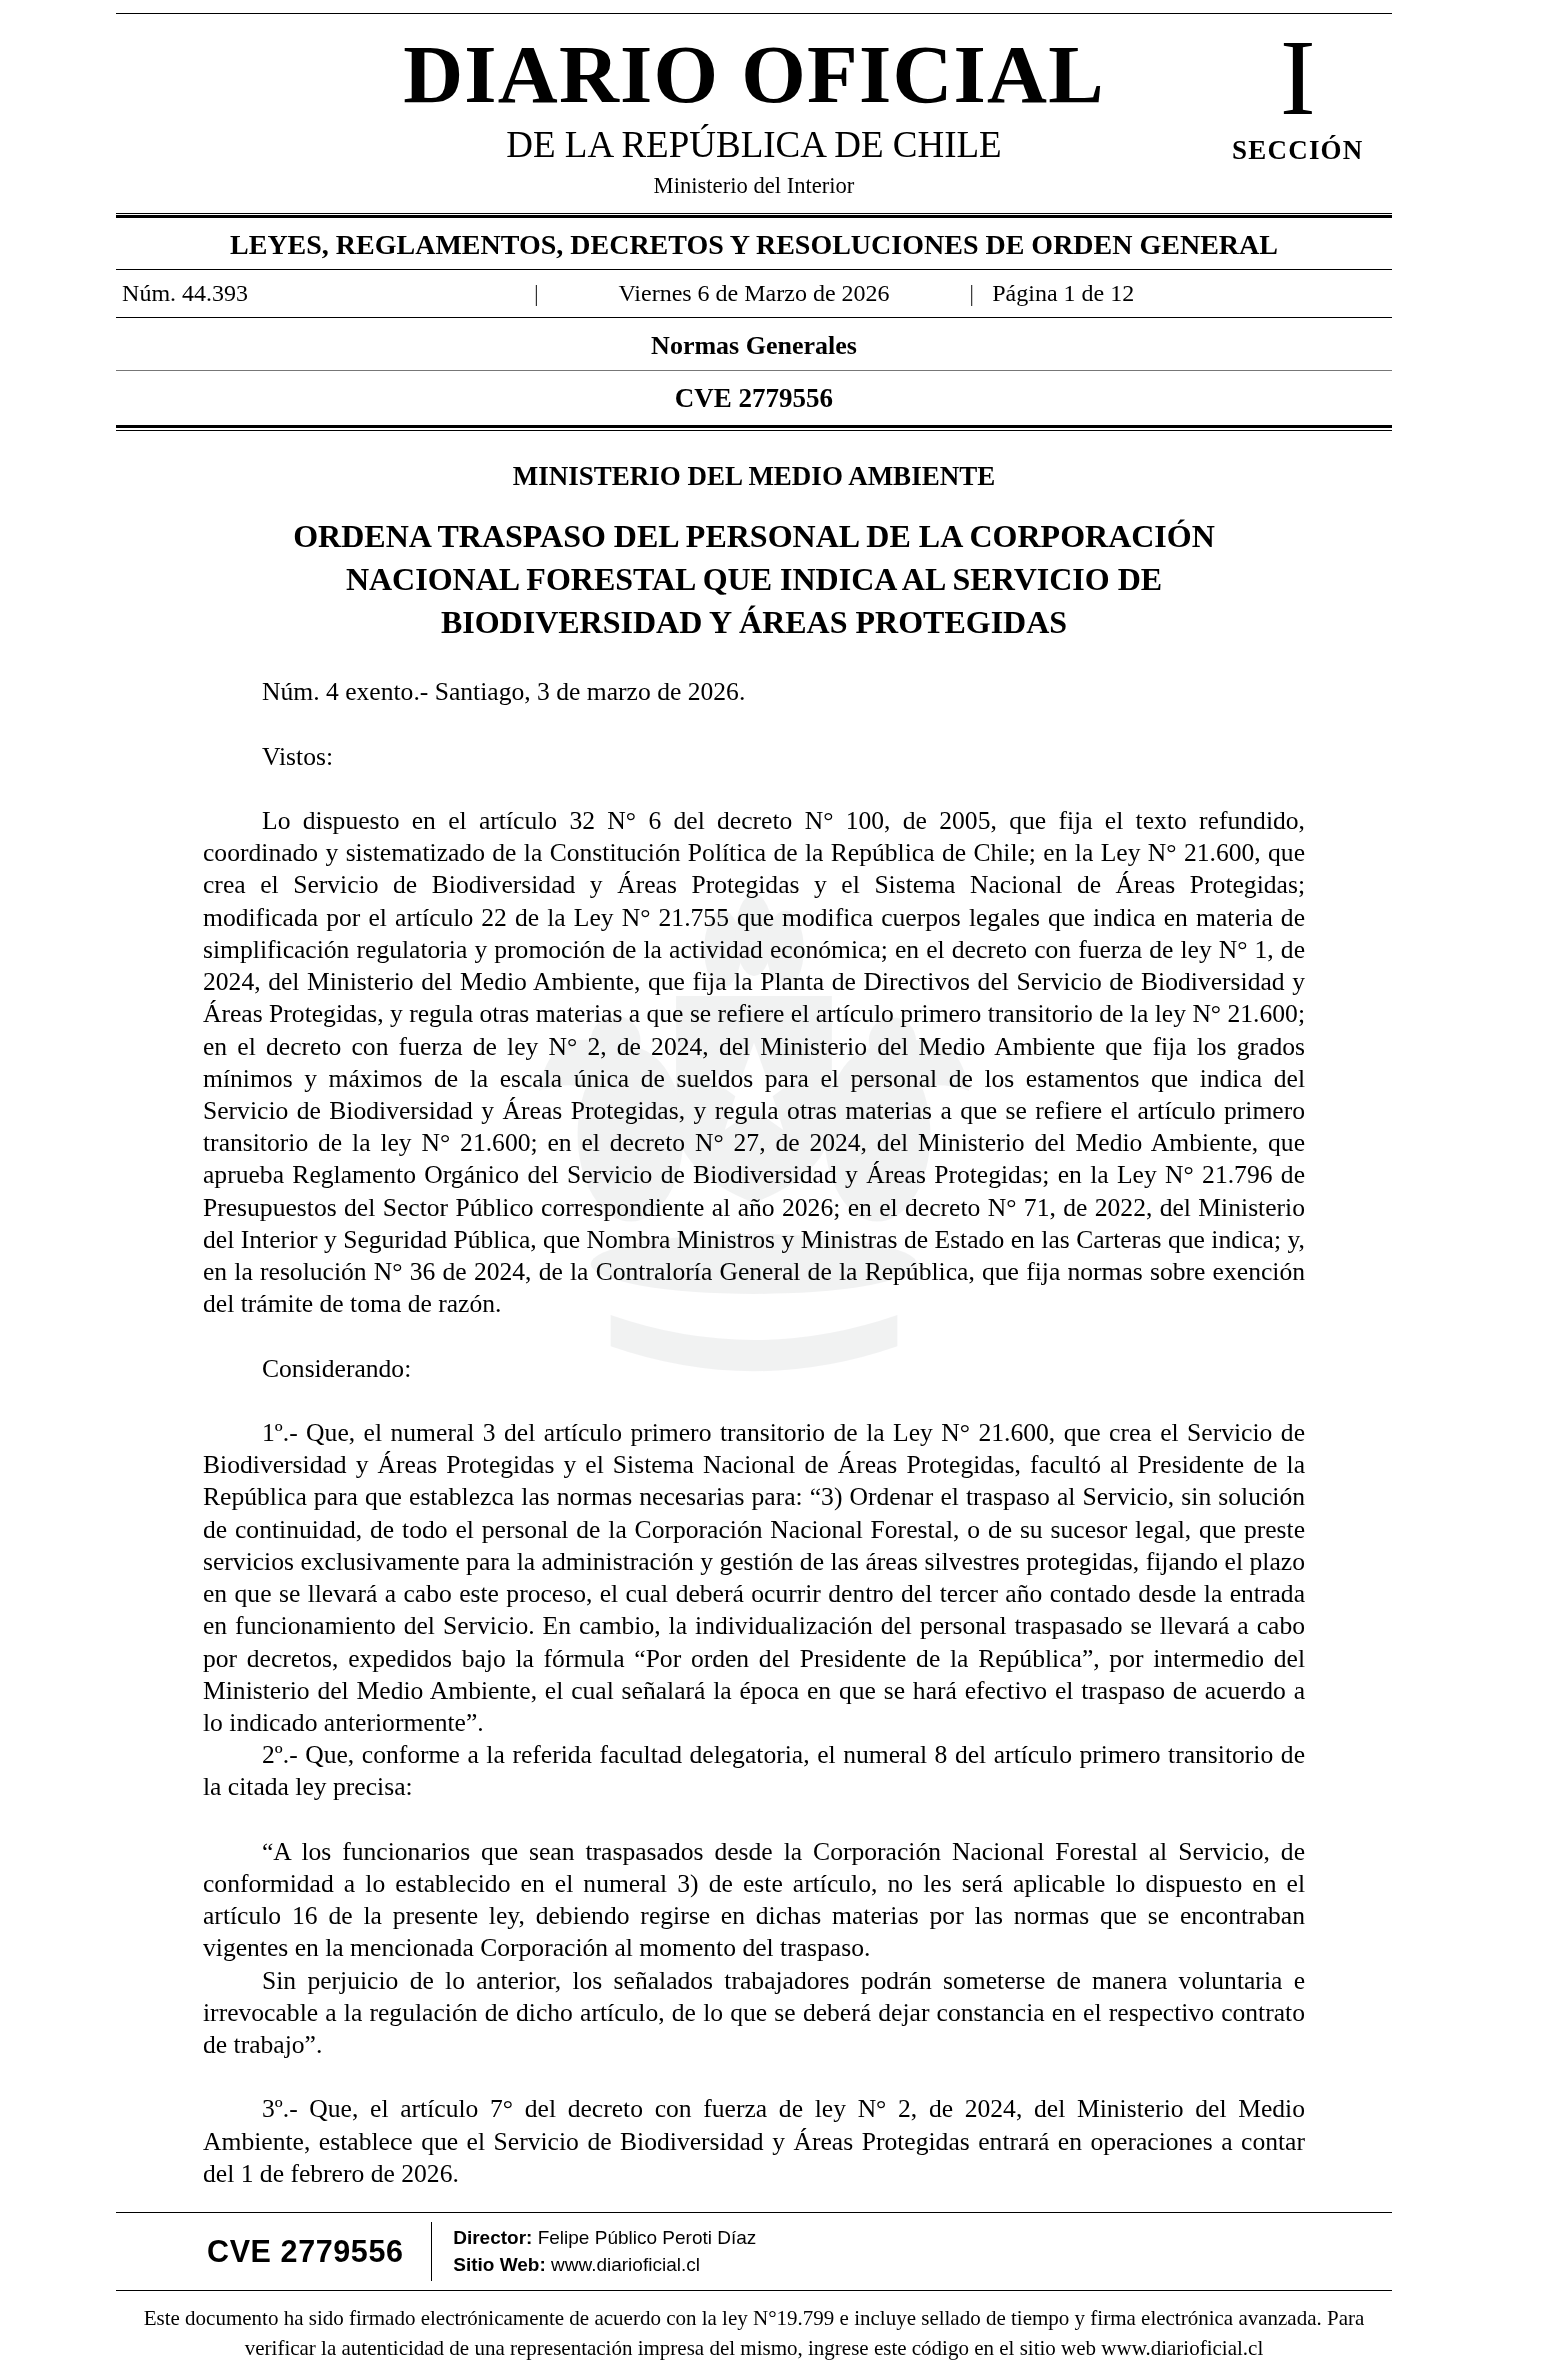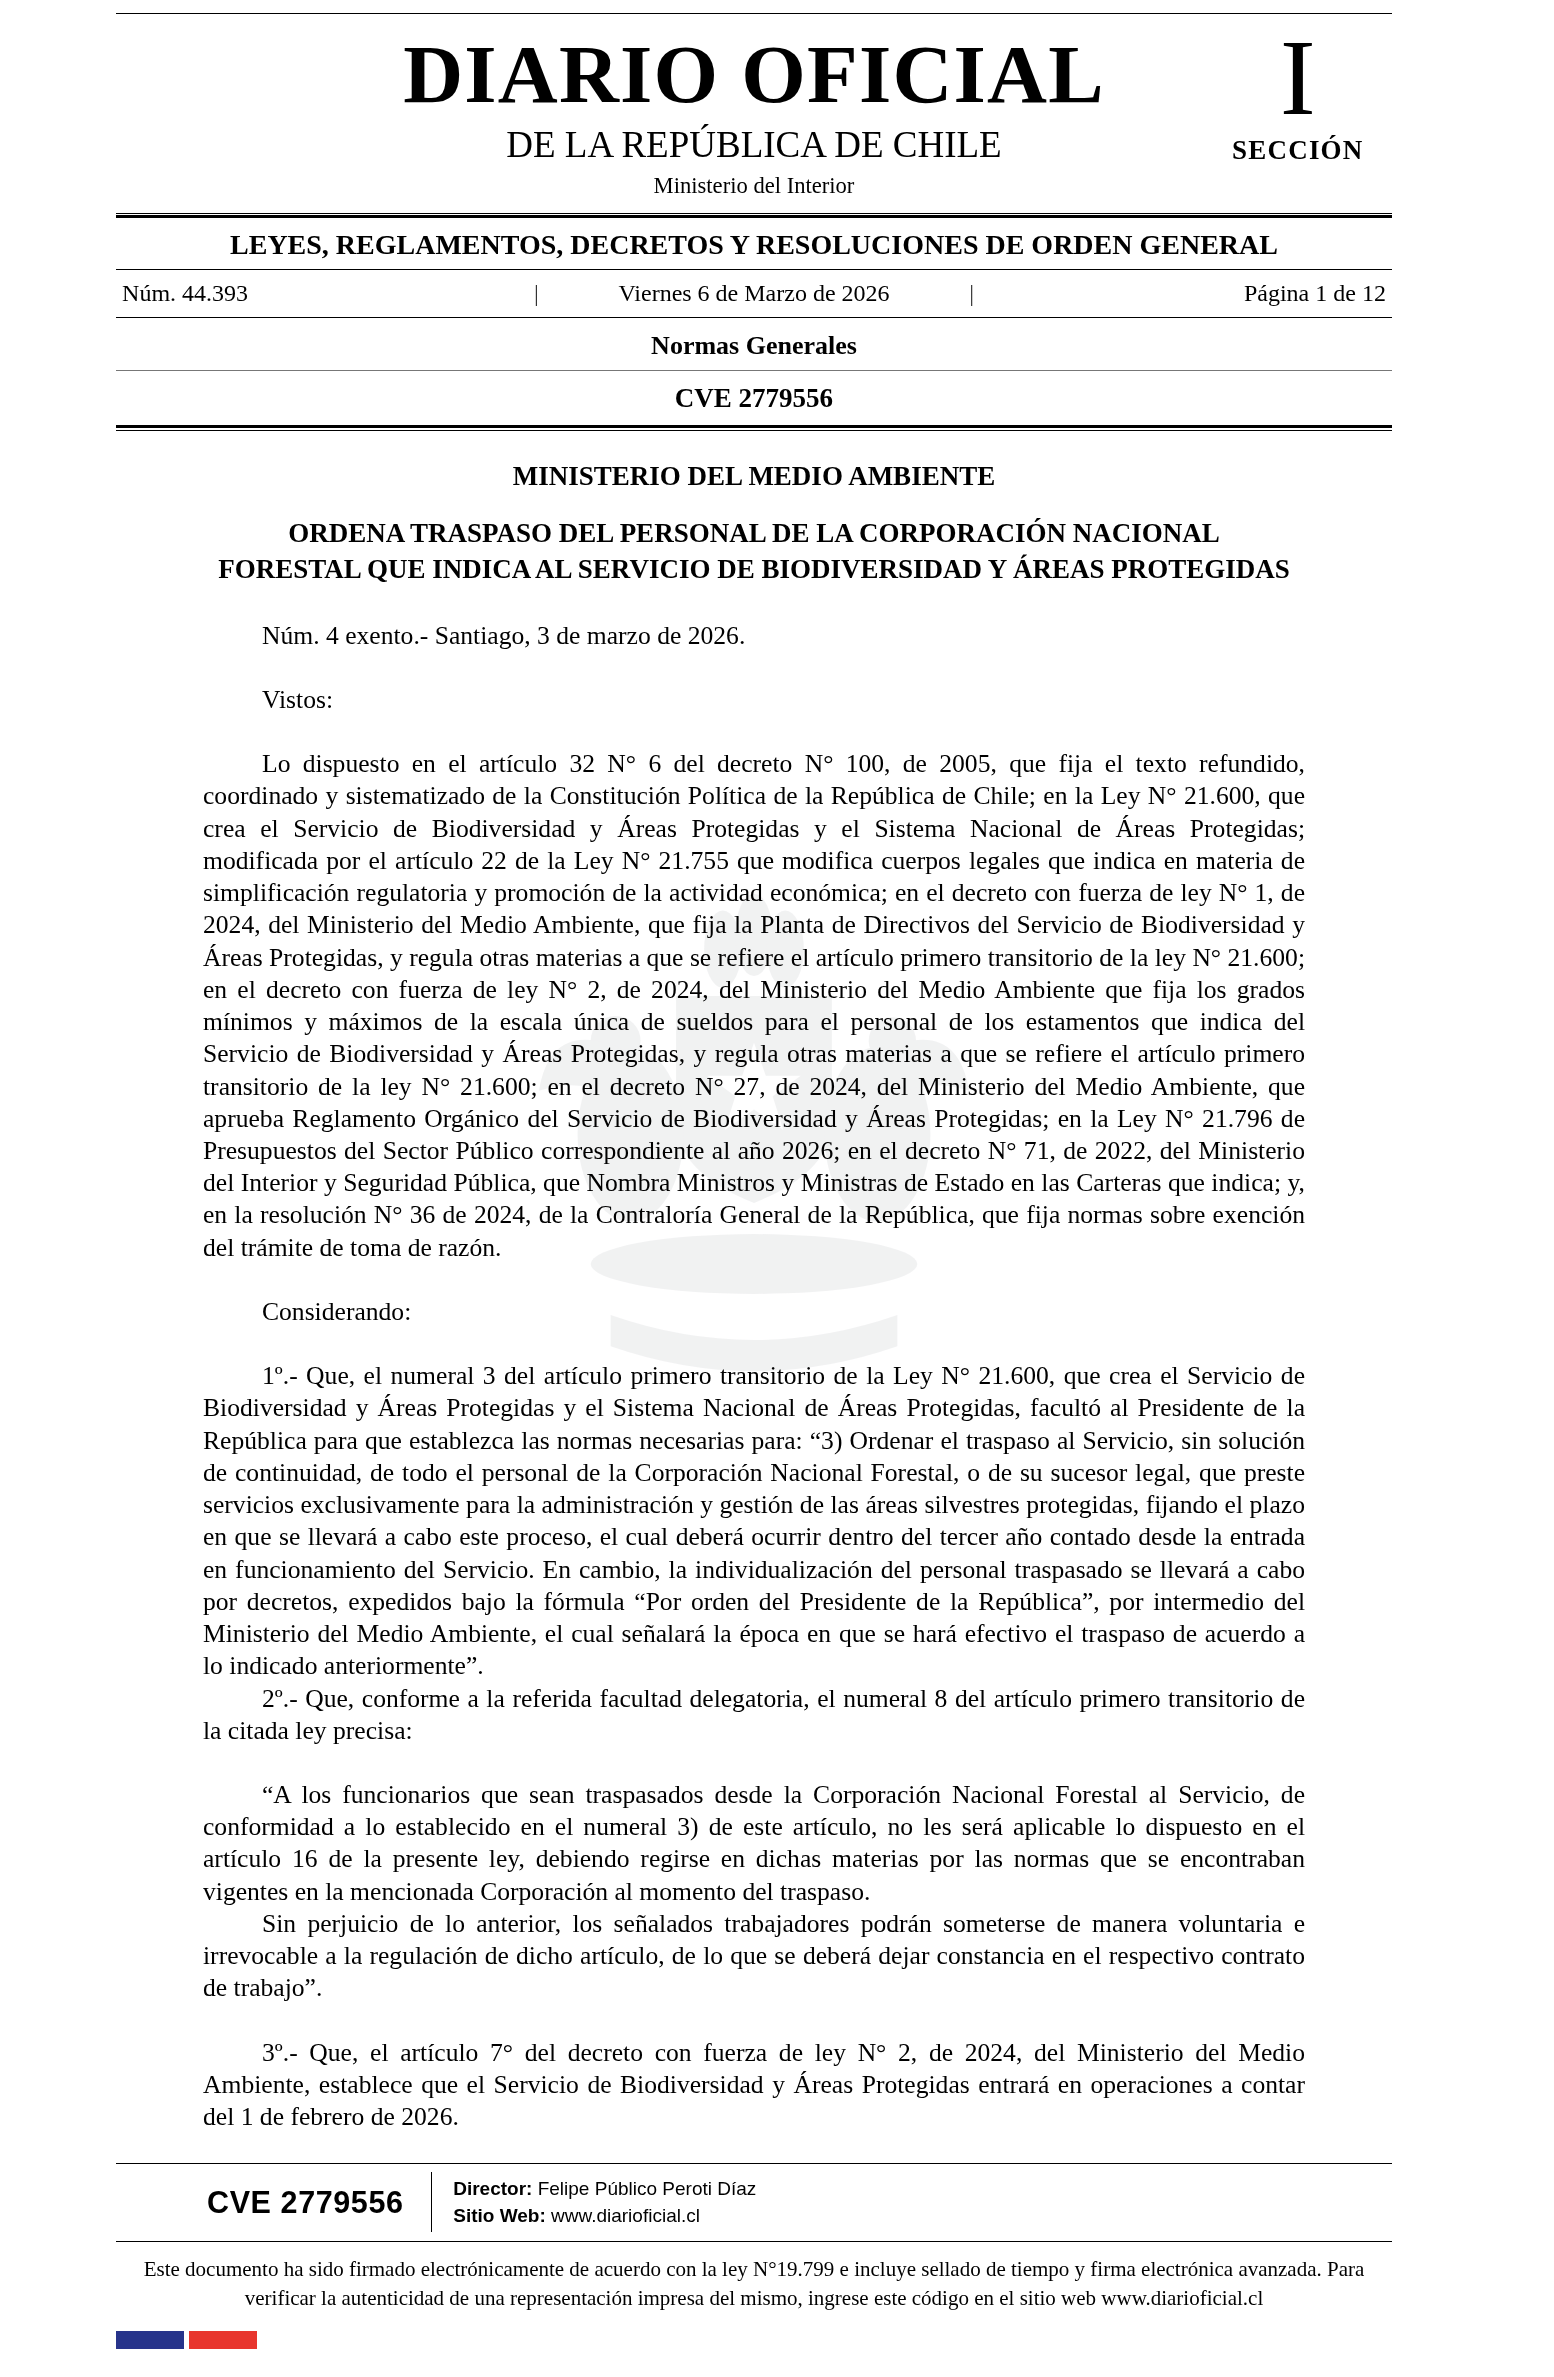--- a/index.html
+++ b/index.html
@@ -48,38 +48,38 @@
   .rule { border-top: 1.2px solid #000; }
   .meta-row {
     display: grid;
     grid-template-columns: 1fr auto 1fr auto 1fr;
     align-items: center;
     font-size: 24px;
     padding: 9.8px 6.1px;
   }
   .meta-left { text-align: left; }
   .meta-center { text-align: center; }
-  .meta-right { text-align: right; }
+  .meta-right { }
   .meta-sep { text-align: center; padding: 0 18.3px; color: #333; }
   .section-heading { font-size: 26px; font-weight: bold; text-align: center; padding: 13.4px 0 8.5px; }
   .rule-hairline { border-top: 0.6px solid #777; }
   .cve-heading { font-size: 27px; font-weight: bold; text-align: center; padding: 12.2px 0 11px; }
   .rule-double-b { height: 6.1px; border-top: 3.7px solid #000; border-bottom: 1.8px solid #000; }
   
   .content {
     margin: 28px 203px 0;
     position: relative;
     z-index: 1;
     font-size: 25.6px;
     line-height: 1.26;
     text-align: justify;
   }
   .doc-ministry { font-size: 27px; font-weight: bold; text-align: center; margin: 0 0 22px; }
   .doc-title {
-    font-size: 27px;
+    font-size: 32px;
     font-weight: bold;
     text-align: center;
     line-height: 1.35;
     max-width: 1073px;
     margin: 0 auto 16px;
   }
   .para { margin: 0; text-indent: 59px; }
   .gap { margin-top: 32px; }
   
   .footer { margin: auto 116px 28px; position: relative; z-index: 1; padding-top: 22px; }

